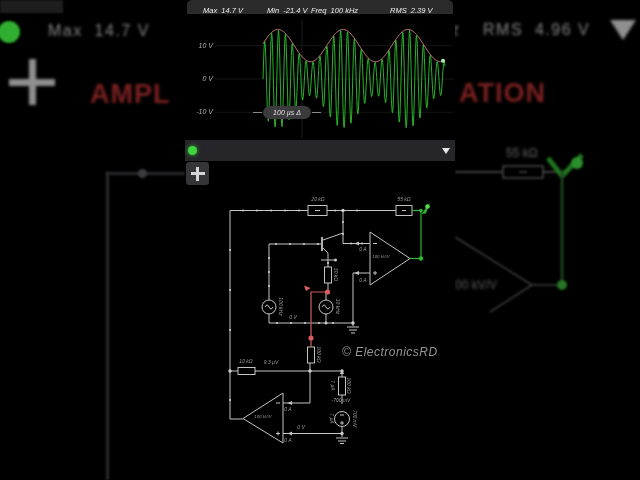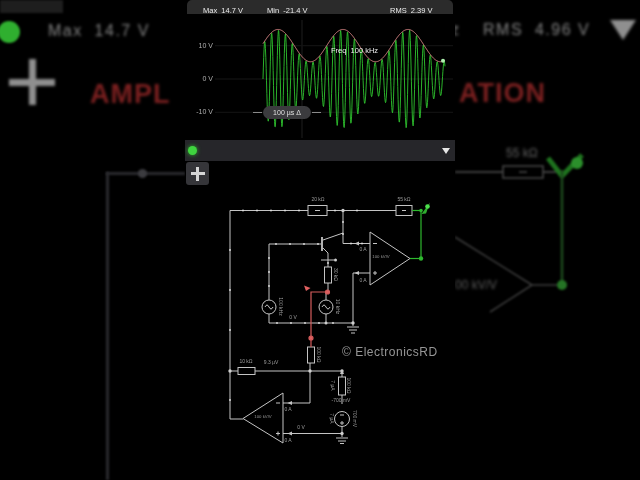--- a/index.html
+++ b/index.html
@@ -8,21 +8,21 @@
   .abs{position:absolute;}
   .ws-pre{white-space:pre;}
   
   .bgpane{position:absolute;top:0;width:185px;height:480px;overflow:hidden;}
   .blur-t{filter:blur(1.4px);}
   .blur-s{filter:blur(1px);}
   .bg-status{font-size:16px;letter-spacing:1.5px;color:#858585;}
   .bg-title{font-size:27px;font-weight:bold;color:#7c2020;letter-spacing:1px;}
   .bg-cirlabel{font-size:12px;color:#636363;}
   
-  #strip{position:absolute;left:185px;top:0;width:270px;height:472px;background:#000;}
+  #strip{position:absolute;left:185px;top:0;width:270px;height:472px;background:#000;font-style:italic;}
   #topbar{position:absolute;left:2px;top:0;width:266px;height:14px;background:#2b2b2b;
           border-radius:5px 5px 0 0;}
   .ylab{position:absolute;left:0;width:28px;text-align:right;font-size:7px;color:#b0b0b0;}
   #timepill{position:absolute;left:78px;top:106px;width:48px;height:13px;background:#3b3b3e;
             border-radius:7px;color:#e0e0e0;font-size:7px;text-align:center;line-height:13px;}
   .dash{position:absolute;height:1px;background:#8a8a8a;top:112px;width:9px;}
   #statusbar{position:absolute;left:0;top:140px;width:270px;height:21px;background:#26262a;}
   .sb-item{position:absolute;top:6px;font-size:7.5px;color:#ececec;}
   #sb-led{position:absolute;left:3px;top:146px;width:9px;height:9px;border-radius:50%;
           background:#3fd43f;box-shadow:0 0 4px #2fb42f;}
@@ -98,21 +98,21 @@
     <div class="ylab" style="top:75px;">0 V</div>
     <div class="ylab" style="top:108px;">-10 V</div>
     <div class="dash" style="left:68px;"></div>
     <div class="dash" style="left:127px;"></div>
     <div id="timepill">100 µs Δ</div>
 
     <div id="statusbar"></div>
     <div id="sb-led"></div>
     <span class="sb-item ws-pre" style="left:18px;">Max  14.7 V</span>
     <span class="sb-item ws-pre" style="left:82px;">Min  -21.4 V</span>
-    <span class="sb-item ws-pre" style="left:146px;margin-top:40px;">Freq  100 kHz</span>
+    <span class="sb-item ws-pre" style="left:126px;">Freq  100 kHz</span>
     <span class="sb-item ws-pre" style="left:205px;">RMS  2.39 V</span>
     <div id="sb-caret"></div>
 
     <div id="plusbtn">
       <div class="pb-h"></div>
       <div class="pb-v"></div>
     </div>
 
     <svg class="abs" style="left:0;top:0;" width="270" height="480" viewBox="0 0 270 480">
       <g stroke="#c4c4c4" stroke-width="1" fill="none">

